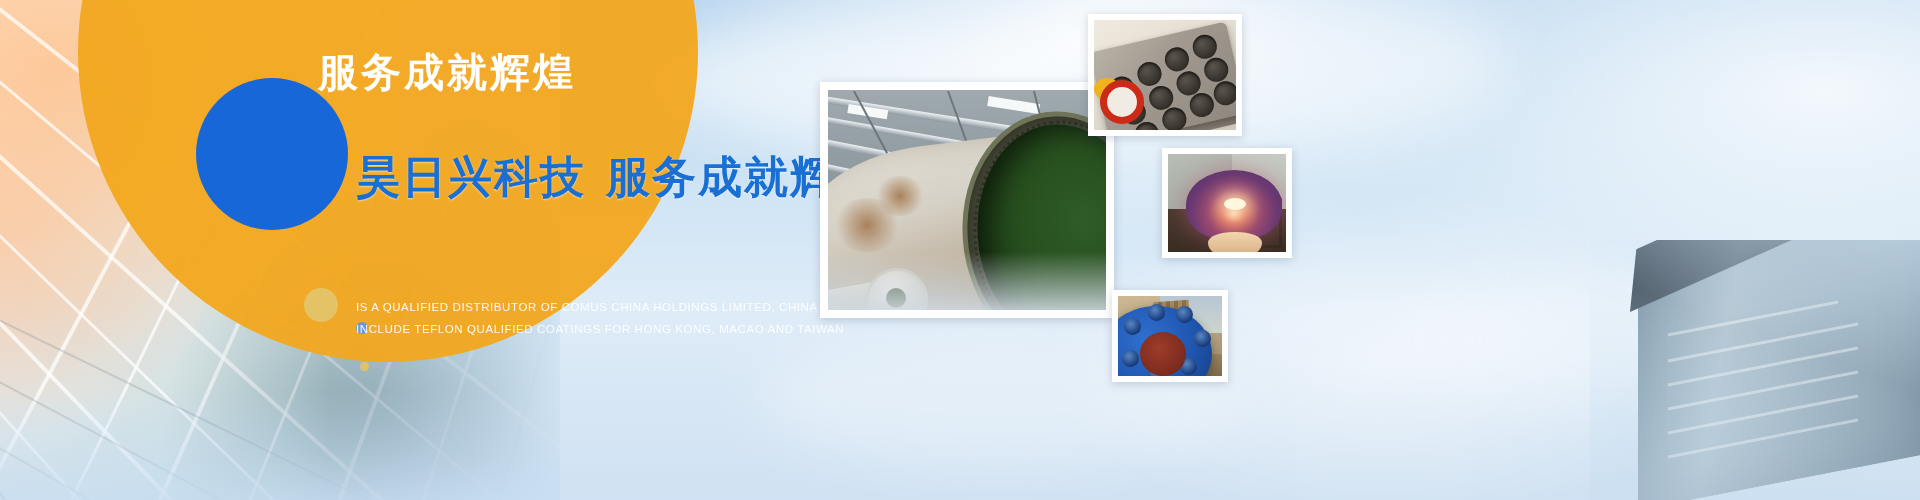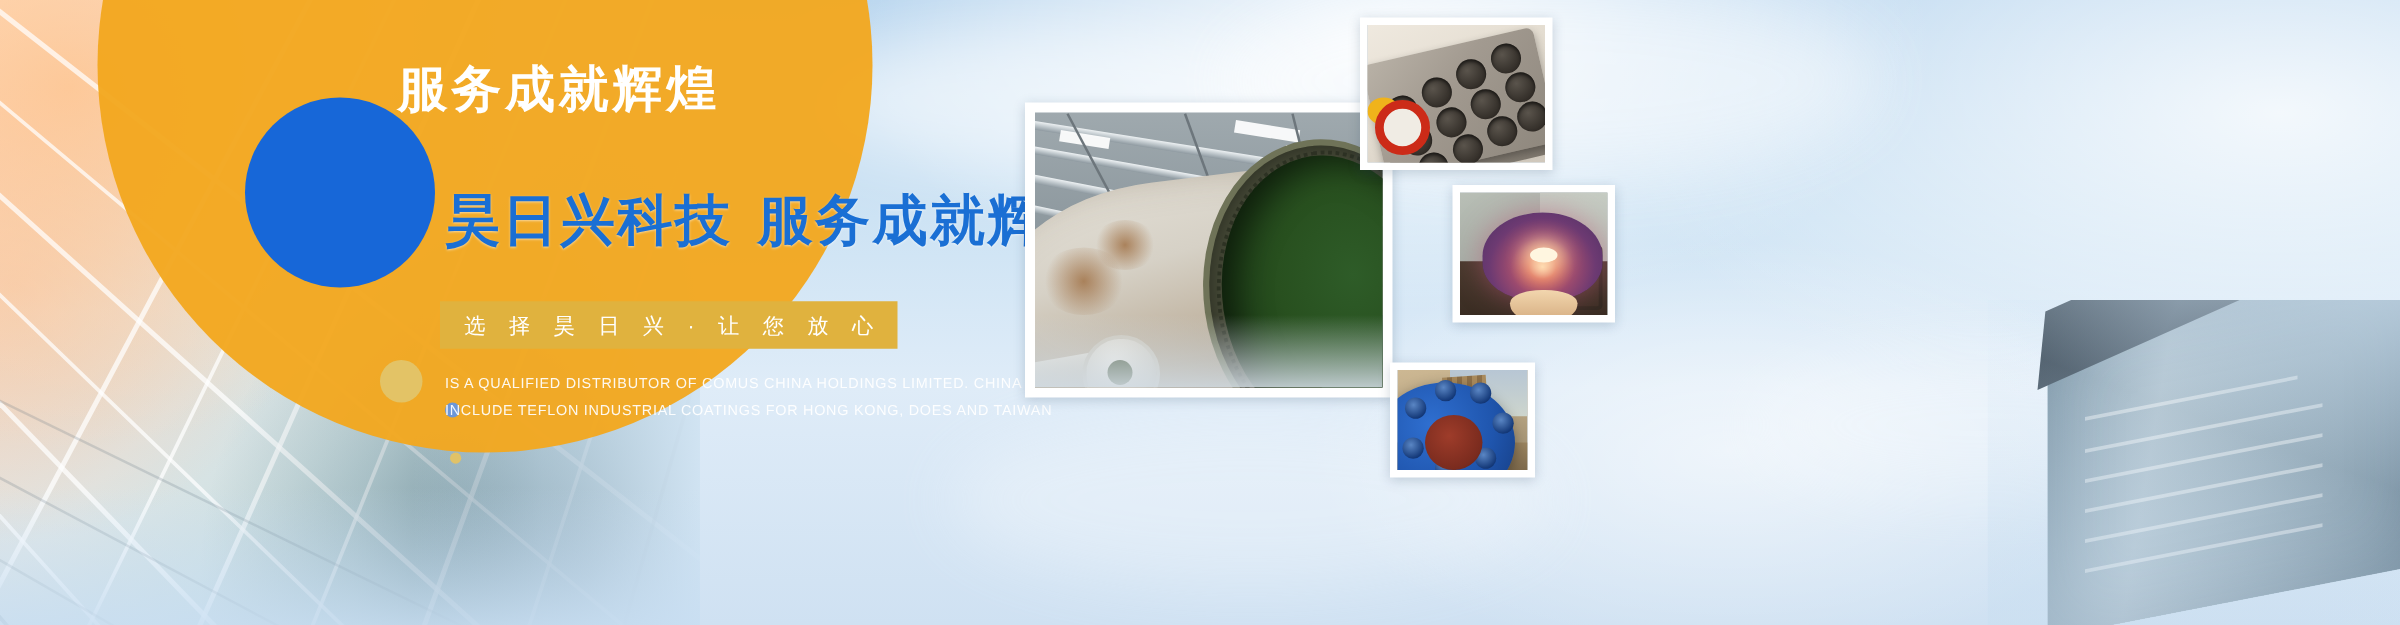--- a/index.html
+++ b/index.html
@@ -513,27 +513,24 @@
   <div class="dot-yellow"></div>
   <div class="dot-blue-sm"></div>
   <div class="dot-yellow-sm"></div>
 
   <div class="brand">服务成就辉煌</div>
 
   <div class="headline">
     <span>昊日兴科技</span><span class="gap"></span><span>服务成就辉煌</span>
   </div>
 
-  <div class="tagline">
-    <span>选 择 昊 日 兴 · 让 您 放 心</span>
-  </div>
 
   <div class="disclaimer">
     <div>IS A QUALIFIED DISTRIBUTOR OF COMUS CHINA HOLDINGS LIMITED. CHINA DOES NOT</div>
-    <div>INCLUDE TEFLON INDUSTRIAL COATINGS FOR HONG KONG, DOES AND TAIWAN</div>
+    <div>INCLUDE TEFLON QUALIFIED COATINGS FOR HONG KONG, MACAO AND TAIWAN</div>
   </div>
 
   <div class="photo p-main" style="left:820px; top:82px; width:294px; height:236px;">
     <div class="inner">
       <div class="tank-scene"></div>
 
       <div class="roof-beams">
         <div class="beam" style="left:-30px; top:2px;  width:400px; height:7px;  transform:rotate(9deg);"></div>
         <div class="beam" style="left:-30px; top:22px; width:400px; height:6px;  transform:rotate(10deg);"></div>
         <div class="beam" style="left:-30px; top:44px; width:400px; height:7px;  transform:rotate(11deg);"></div>

